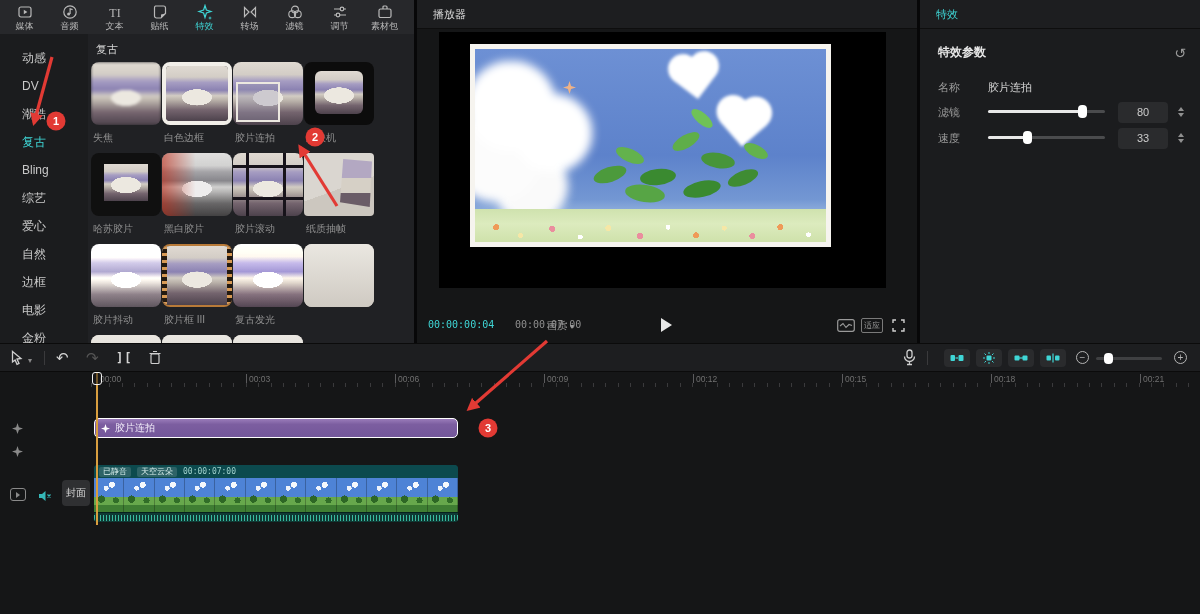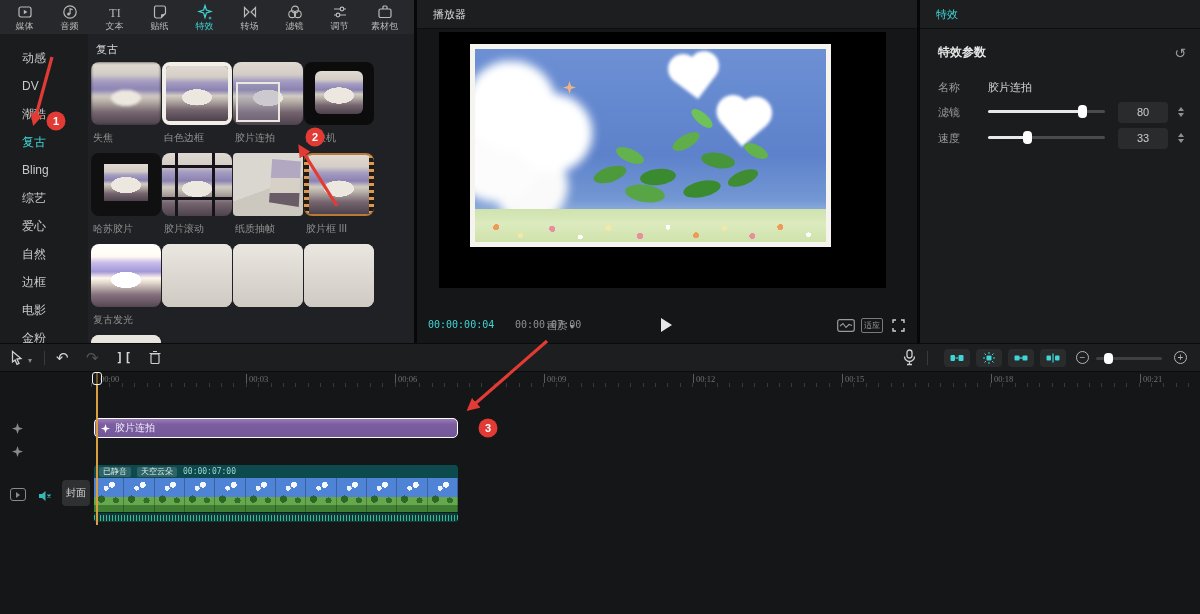--- a/index.html
+++ b/index.html
@@ -124,21 +124,21 @@
   .glyph-btn{color:#d5d5d5;font-size:15px;line-height:18px;cursor:pointer;}
   .glyph-btn.disabled{color:#555;}
   .split-btn{font-family:"DejaVu Sans Mono",monospace;font-size:12px;font-weight:bold;letter-spacing:1px;color:#d5d5d5;top:7px;cursor:pointer;}
   .snap-btn{position:absolute;top:5px;width:26px;height:18px;background:#2a2b2d;border-radius:4px;display:flex;align-items:center;justify-content:center;color:var(--accent);cursor:pointer;}
   .zoom-circle{position:absolute;top:7px;width:13px;height:13px;border:1.5px solid #b5b5b5;border-radius:50%;color:#b5b5b5;font-size:10px;line-height:12px;text-align:center;box-sizing:border-box;cursor:pointer;}
   .zslider{position:absolute;left:1096px;top:13px;width:66px;height:3px;background:#3f4042;border-radius:2px;cursor:pointer;}
   .zslider .knob{position:absolute;left:8px;top:-4px;width:9px;height:11px;background:#fff;border-radius:4px;}
   
   .timeline{position:absolute;top:372px;left:0;width:1200px;height:242px;background:#151617;}
   .ruler{position:absolute;top:0;left:90px;right:0;height:15px;
-     background:repeating-linear-gradient(90deg,#3a3a3c 0 1px,rgba(0,0,0,0) 1px 12.4px) 7px bottom / auto 4px repeat-x;font-family:Liberation Serif, serif;}
+     background:repeating-linear-gradient(90deg,#3a3a3c 0 1px,rgba(0,0,0,0) 1px 12.4px) 7px bottom / auto 4px repeat-x;}
   .tick-label{position:absolute;top:2px;font-size:8.5px;color:#707070;white-space:nowrap;}
   .tick-major{position:absolute;top:2px;width:1px;height:9px;background:#5c5c5e;}
   .gutter-star{position:absolute;left:12px;color:#8a8a8a;}
   .effect-bar{position:absolute;left:94px;border-radius:5px;box-sizing:border-box;cursor:pointer;
      background:linear-gradient(180deg,#9a7cba 0,var(--purple) 30%,#73579a 100%);
      display:flex;align-items:center;gap:5px;padding-left:6px;font-size:10px;color:#f2ecfa;}
   .effect-bar.selected{border:1.5px solid #fff;}
   .video-clip{position:absolute;left:94px;top:93px;width:364px;height:57px;border-radius:4px;overflow:hidden;background:var(--vteal);cursor:pointer;}
   .clip-head{height:13px;background:#0c4a4e;display:flex;align-items:center;gap:6px;padding-left:5px;font-size:8px;color:#c2e4e2;}
   .badge{background:rgba(255,255,255,.14);border-radius:2px;padding:0 4px;height:10px;line-height:10px;color:#d8eeec;}
@@ -267,26 +267,34 @@
             </div>
             <div class="fx-card">
     <div class="fx-thumb fx-projector"></div>
     <div class="fx-label">放映机</div>
             </div>
             <div class="fx-card">
     <div class="fx-thumb fx-hasselblad"></div>
     <div class="fx-label">哈苏胶片</div>
             </div>
             <div class="fx-card">
+    <div class="fx-thumb fx-bw"></div>
+    <div class="fx-label">黑白胶片</div>
+            </div>
+            <div class="fx-card">
     <div class="fx-thumb fx-roll"></div>
     <div class="fx-label">胶片滚动</div>
             </div>
             <div class="fx-card">
     <div class="fx-thumb fx-paper"></div>
     <div class="fx-label">纸质抽帧</div>
+            </div>
+            <div class="fx-card">
+    <div class="fx-thumb fx-shake"></div>
+    <div class="fx-label">胶片抖动</div>
             </div>
             <div class="fx-card">
     <div class="fx-thumb fx-filmframe"></div>
     <div class="fx-label">胶片框 III</div>
             </div>
             <div class="fx-card">
     <div class="fx-thumb fx-glow"></div>
     <div class="fx-label">复古发光</div>
             </div>
             <div class="fx-card fx-partial">

